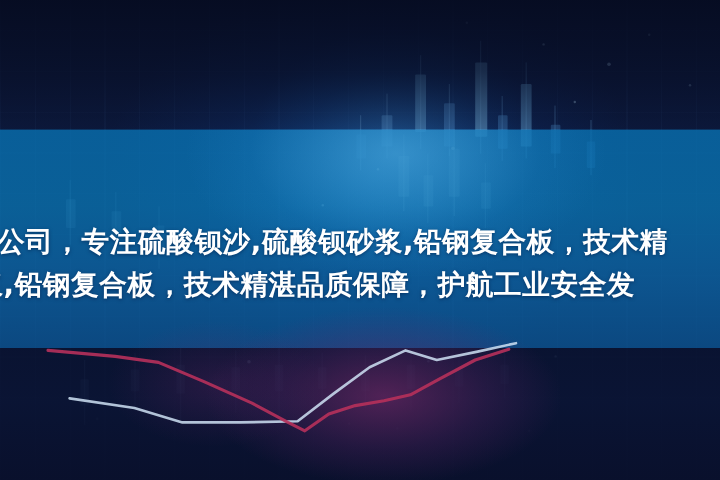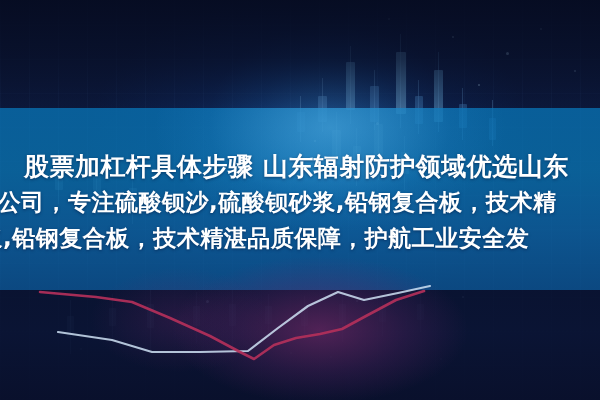--- a/index.html
+++ b/index.html
@@ -250,18 +250,17 @@
   <div class="band-mid-glow"></div>
   <div class="band-bottom"></div>
   <div class="layer bg-bloom-purple"></div>
 
   <svg class="trendlines" viewBox="0 0 600 400">
     <polyline fill="none" stroke="#cfe2f5" stroke-opacity="0.85" stroke-width="2.2" stroke-linejoin="round" stroke-linecap="round" points="58,332 112,340 152,352 200,352 248,351 278,328 308,306 338,292 364,300 398,293 430,286"></polyline>
     <polyline fill="none" stroke="#b3305a" stroke-opacity="0.92" stroke-width="2.6" stroke-linejoin="round" stroke-linecap="round" points="40,292 96,297 132,302 170,318 210,336 240,352 254,359 274,345 296,338 320,334 342,329 366,316 396,300 424,291"></polyline>
   </svg>
 
   <div class="headline">
-    <div class="tline tline-1">股票加杠杆具体步骤 山东辐射防护领域优选山东</div>
     <div class="tline tline-2">限公司，专注硫酸钡沙,硫酸钡砂浆,铅钢复合板，技术精</div>
     <div class="tline tline-3">砂浆,铅钢复合板，技术精湛品质保障，护航工业安全发</div>
   </div>
 
 </div>
 
 </body></html>

